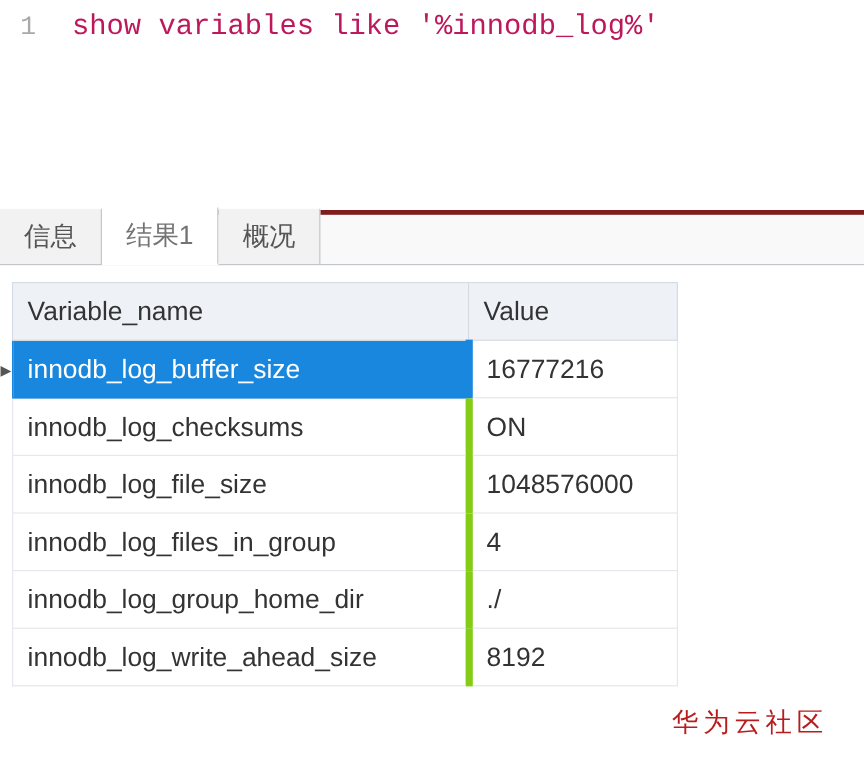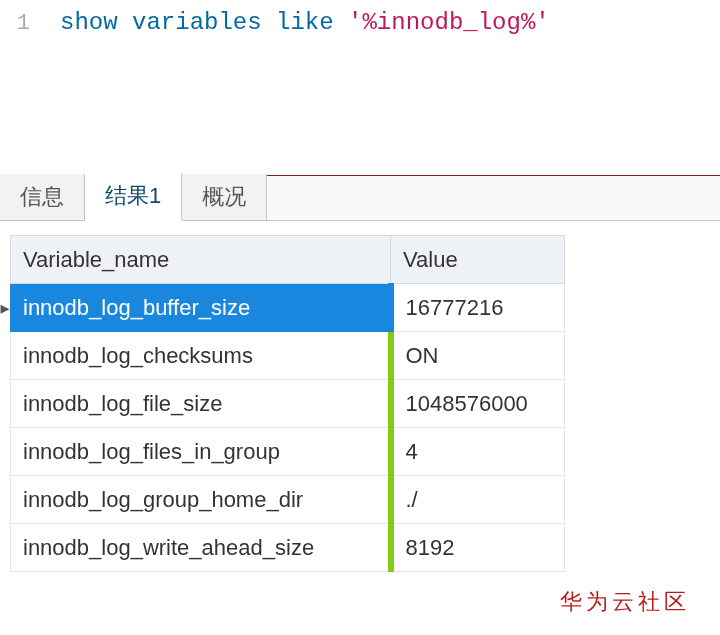--- a/index.html
+++ b/index.html
@@ -23,46 +23,46 @@
     font-size: 24px;
     line-height: 1.4;
   }
   .line-num {
     width: 60px;
     text-align: right;
     padding-right: 30px;
     color: #a9a9a9;
     font-size: 22px;
   }
-  .kw { color: #0369a1; }
+  .kw { color: #be185d; }
   .str { color: #be185d; }
   .sp { white-space: pre; }
 
   .tabs {
     display: flex;
     align-items: flex-end;
     height: 46px;
     border-bottom: 1px solid #c3c7cc;
-    border-top: 1px solid #7f1d1d;
+    border-top: 4px solid #7f1d1d;
     background: #f9f9f9;
     font-size: 22px;
     color: #555;
   }
   .tab {
     padding: 8px 20px;
     border-right: 1px solid #c3c7cc;
     cursor: pointer;
     background: #f2f2f2;
   }
   .tab.active {
     background: #ffffff;
     border-bottom: 2px solid #ffffff;
     position: relative;
     top: 1px;
-    color: #0c4a6e;
+    color: #737373;
   }
   .tab:first-child { border-left: none; }
 
   .result-wrap {
     padding: 14px 0 0 10px;
   }
   .grid {
     border-collapse: collapse;
     font-size: 22px;
   }

